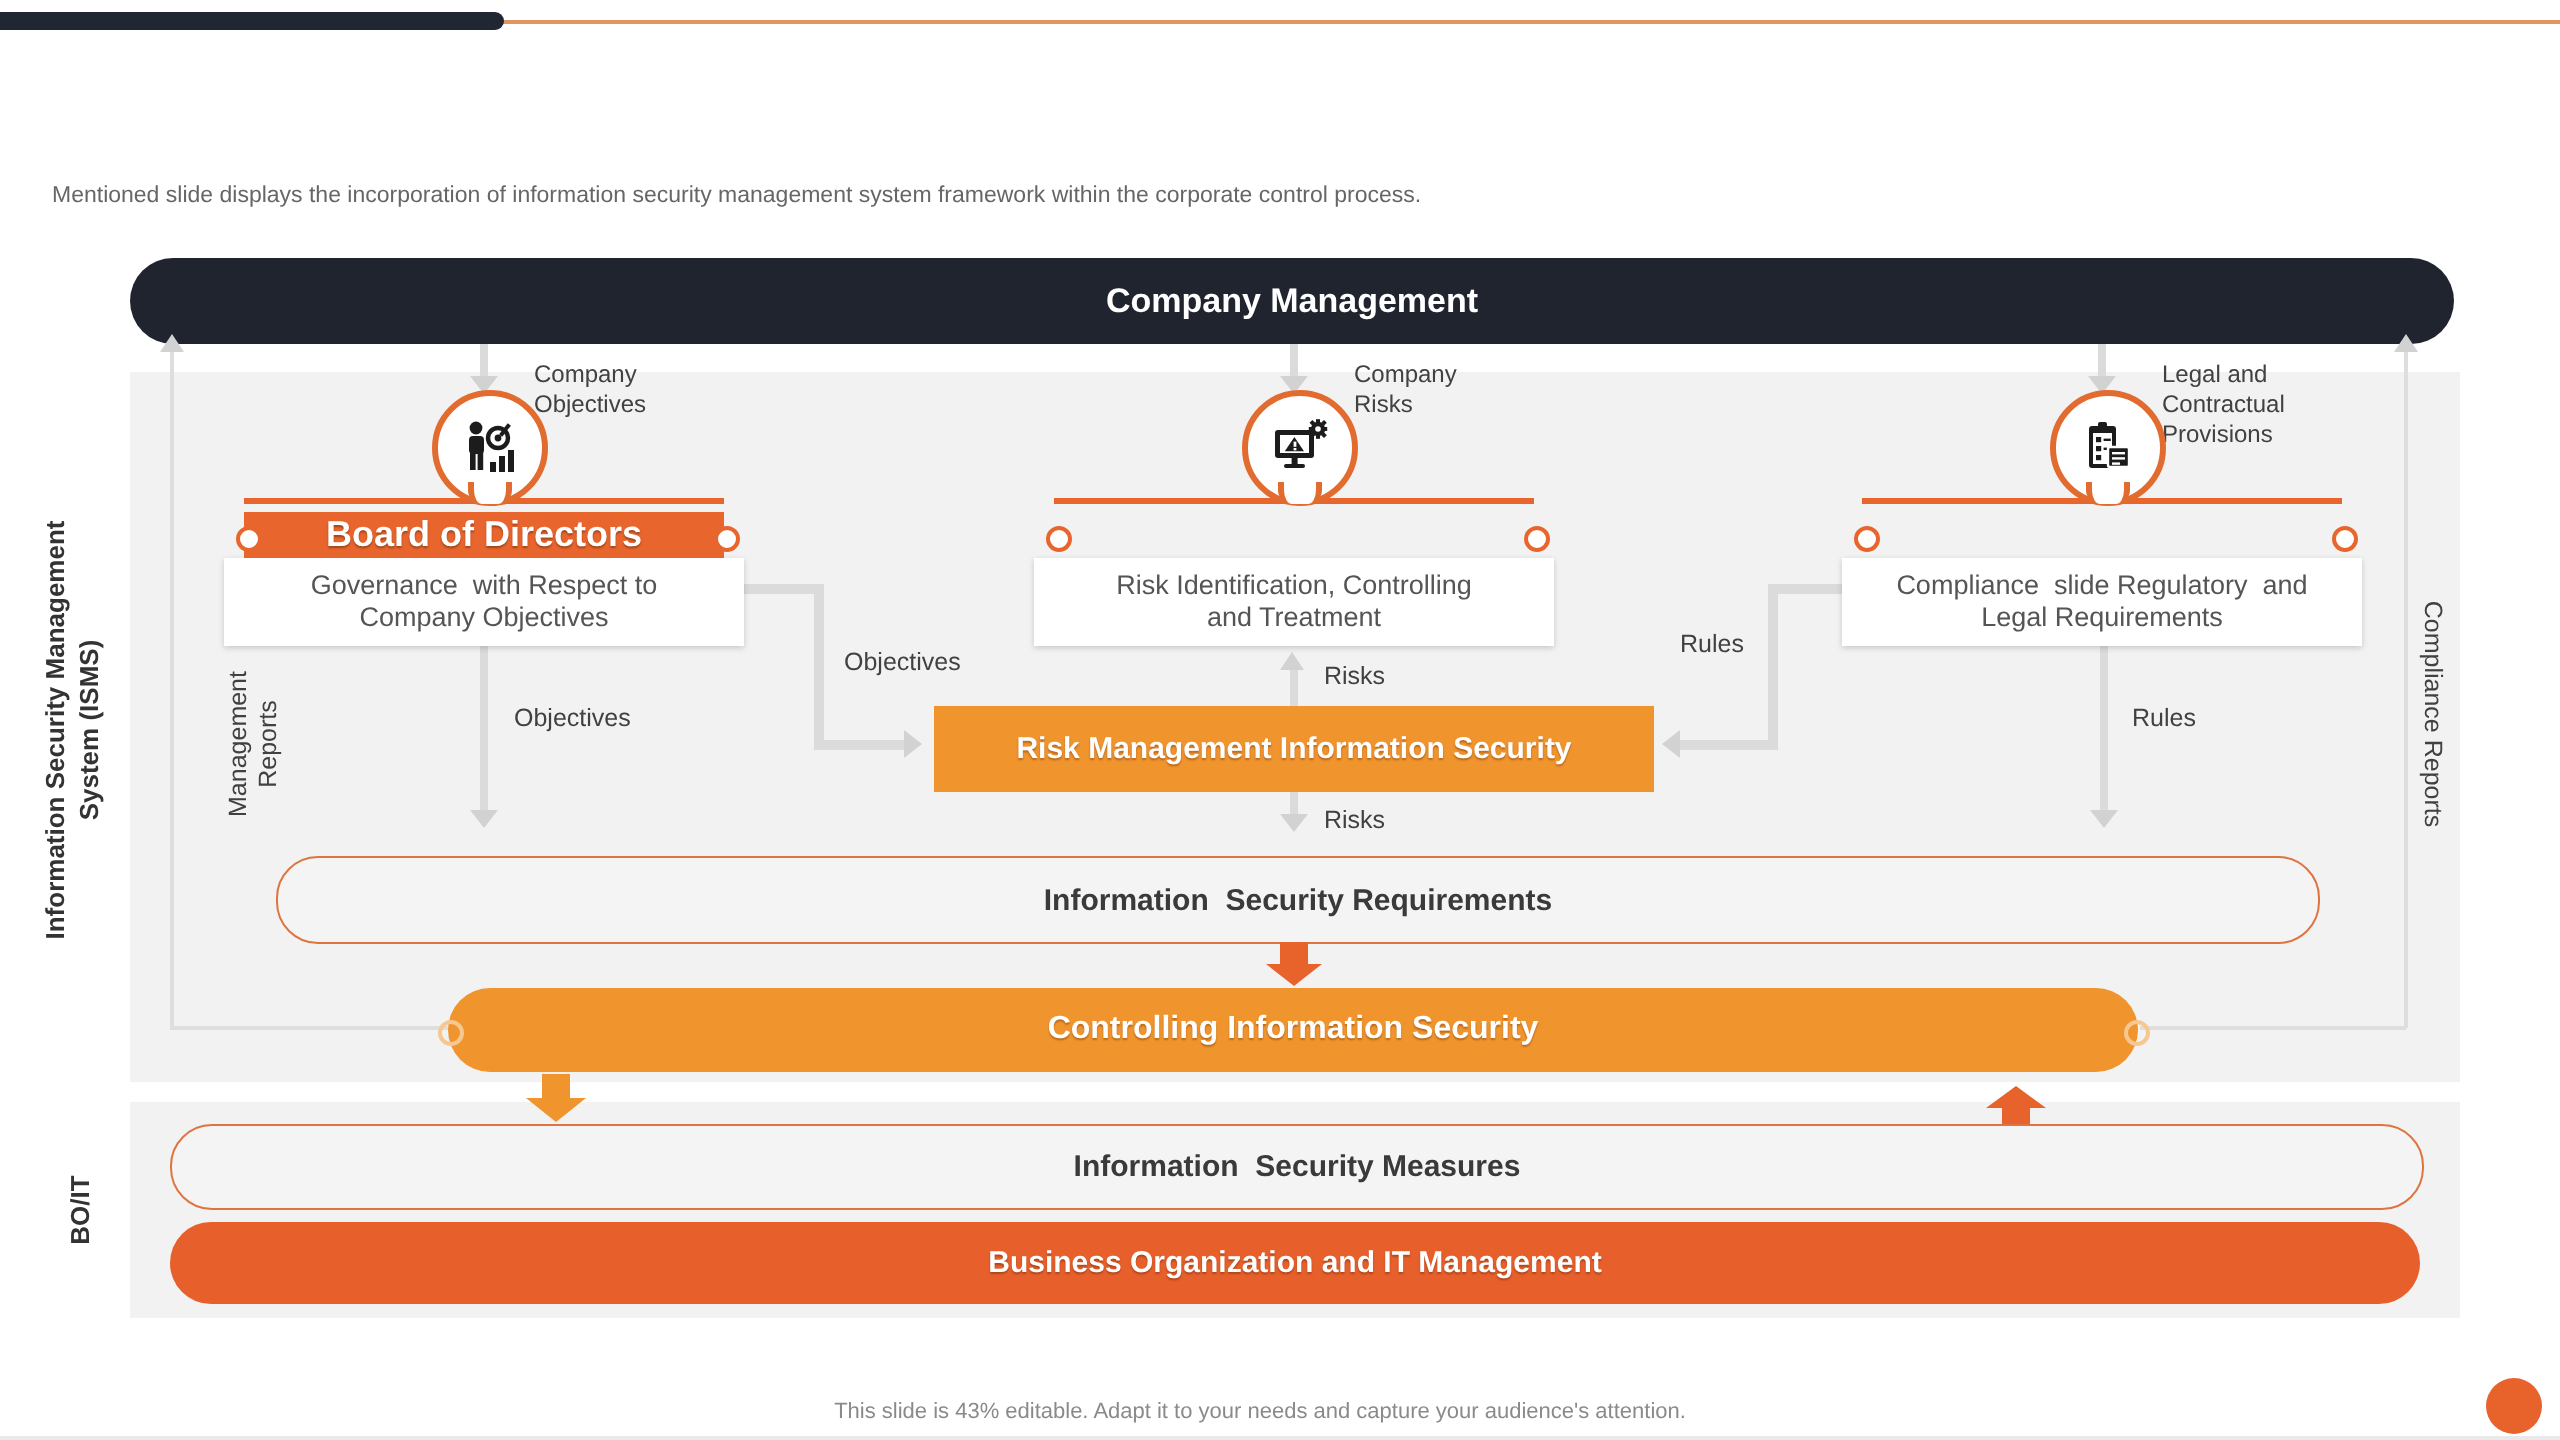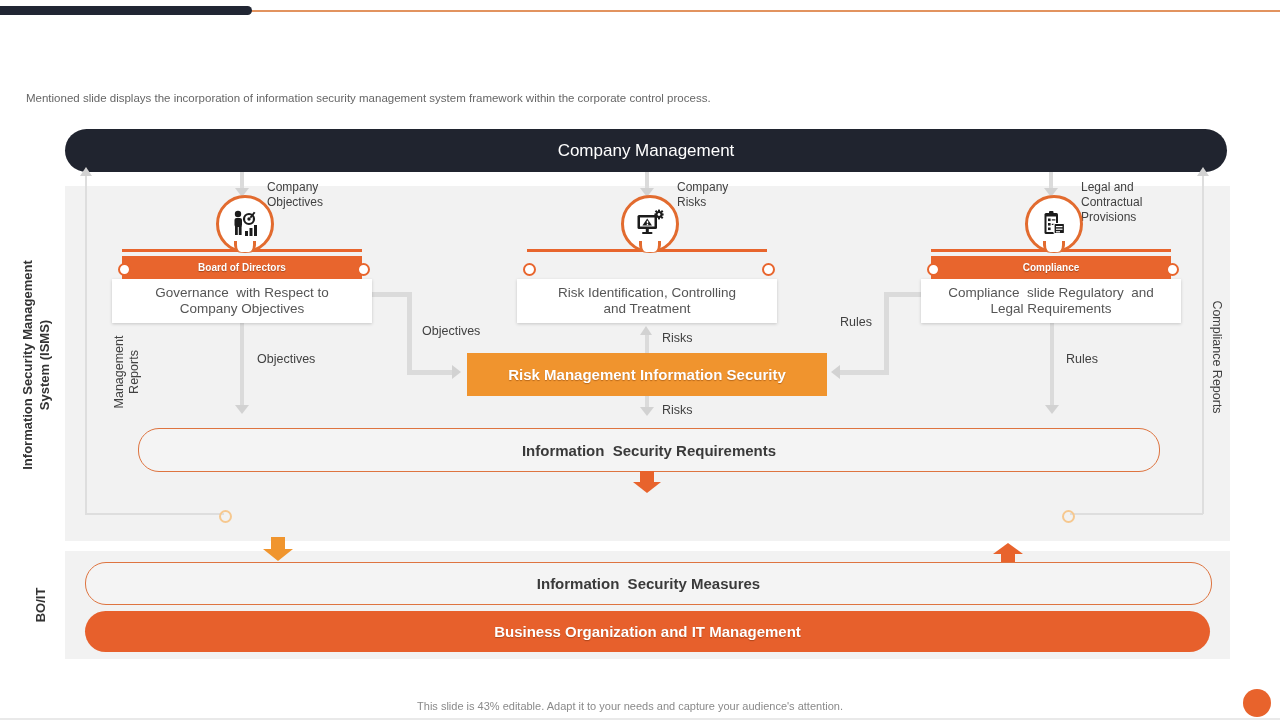--- a/index.html
+++ b/index.html
@@ -11,21 +11,21 @@
   .top-line{left:0;top:10px;width:1280px;height:2px;background:#E2935F;}
   .top-dark{left:0;top:6px;width:252px;height:9px;background:#212633;border-radius:0 5px 5px 0;}
 
   
   .title{left:25px;top:24px;width:1230px;font-size:34px;font-weight:400;color:#2e2e2e;letter-spacing:.5px;white-space:nowrap;}
   .subtitle{left:26px;top:92px;width:1100px;font-size:11.5px;color:#666;}
 
   
   .cm-pill{left:65px;top:129px;width:1162px;height:43px;border-radius:22px;background:#20242F;
            display:flex;align-items:center;justify-content:center;}
-  .cm-pill span{color:#fff;font-weight:normal;font-size:17px;}
+  .cm-pill span{color:#fff;font-weight:bold;font-size:17px;}
 
   
   .panel-isms{left:65px;top:186px;width:1165px;height:355px;background:#F2F2F2;}
   .panel-boit{left:65px;top:551px;width:1165px;height:108px;background:#F2F2F2;}
 
   
   .v-label{font-weight:bold;color:#333;text-align:center;white-space:pre-wrap;}
   .isms-axis{left:36px;top:365px;width:250px;font-size:13px;line-height:17px;
              transform:translate(-50%,-50%) rotate(-90deg);}
   .boit-axis{left:40px;top:605px;font-size:13px;transform:translate(-50%,-50%) rotate(-90deg);}
@@ -41,21 +41,21 @@
   .flow-label{font-size:12.5px;color:#414141;line-height:15px;white-space:pre-wrap;}
   .rot-ccw{transform:translate(-50%,-50%) rotate(-90deg);text-align:center;}
   .rot-cw{transform:translate(-50%,-50%) rotate(90deg);white-space:nowrap;}
 
   
   .col-line{top:249px;width:240px;height:3px;background:#E8652D;}
   .bubble{top:195px;width:52px;height:52px;border-radius:50%;background:#fff;border:3px solid #E26B2F;z-index:3;}
   .bubble-tail{top:241px;width:16px;height:11px;background:#fff;border-left:3px solid #E26B2F;border-right:3px solid #E26B2F;border-radius:0 0 7px 7px;z-index:4;}
   .bubble svg{position:absolute;left:10px;top:10px;}
   .col-header{top:256px;width:240px;height:23px;background:#E8652D;display:flex;align-items:center;justify-content:center;z-index:2;}
-  .col-header span{color:#fff;font-weight:bold;font-size:10px;text-shadow:0 1px 1px rgba(80,30,0,.45);}
+  .col-header span{color:#fff;font-weight:bold;font-size:18px;text-shadow:0 1px 1px rgba(80,30,0,.45);}
   .edge-ring{top:263px;width:9px;height:9px;border-radius:50%;border:2px solid #E8652D;background:#fff;z-index:5;}
   .col-desc{top:279px;width:260px;height:44px;background:#fff;box-shadow:0 1px 3px rgba(0,0,0,.18);
             display:flex;align-items:center;justify-content:center;text-align:center;
             font-size:13.5px;line-height:16px;color:#555;white-space:pre-wrap;z-index:1;}
   .top-label{top:180px;font-size:12px;color:#414141;line-height:15px;white-space:pre-wrap;}
 
   
   .center-box{left:467px;top:353px;width:360px;height:43px;background:#F0942E;display:flex;align-items:center;justify-content:center;}
   .center-box span{color:#fff;font-weight:bold;font-size:15px;text-shadow:0 1px 1px rgba(100,40,0,.4);}
 
@@ -198,23 +198,20 @@
       <rect x="13.8" y="11.3" width="3.6" height="1.2"></rect>
       <rect x="10" y="15" width="2.6" height="2.6"></rect>
       <rect x="13.8" y="15.8" width="3.6" height="1.2"></rect>
       <rect x="10" y="19.5" width="2.6" height="2.6"></rect>
       <rect x="16" y="15.5" width="10.5" height="10" rx="1" stroke="#ffffff" stroke-width="1.2"></rect>
       <rect x="18" y="18" width="6.5" height="1.2" fill="#ffffff"></rect>
       <rect x="18" y="20.6" width="6.5" height="1.2" fill="#ffffff"></rect>
       <rect x="18" y="23.2" width="4" height="1.2" fill="#ffffff"></rect>
     </svg>
   </div>
-  <div class="abs col-header" style="left:931px;">
-    <span>Compliance</span>
-  </div>
   <div class="abs edge-ring" style="left:927px;"></div>
   <div class="abs edge-ring" style="left:1166px;"></div>
   <div class="abs col-desc" style="left:921px;">Compliance  slide Regulatory  and
 Legal Requirements</div>
 
   <div class="abs gline" style="left:240px;top:323px;width:4px;height:84px;"></div>
   <div class="abs arr-down" style="left:235px;top:405px;"></div>
   <div class="abs flow-label" style="left:257px;top:352px;">Objectives</div>
 
   <div class="abs gline" style="left:645px;top:333px;width:4px;height:20px;"></div>
@@ -245,20 +242,23 @@
     <span>Information  Security Requirements</span>
   </div>
 
   <div class="abs center-box">
     <span>Risk Management Information  Security</span>
   </div>
 
   <div class="abs oshaft" style="left:640px;top:471px;width:14px;height:12px;"></div>
   <div class="abs ohead-down" style="left:633px;top:482px;"></div>
 
+  <div class="abs ctrl-pill">
+    <span>Controlling Information  Security</span>
+  </div>
   <div class="abs ctrl-ring" style="left:219px;"></div>
   <div class="abs ctrl-ring" style="left:1062px;"></div>
 
   <div class="abs oshaft-light" style="left:271px;top:537px;width:14px;height:13px;"></div>
   <div class="abs ohead-down-light" style="left:263px;top:549px;"></div>
 
   <div class="abs ohead-up" style="left:993px;top:543px;"></div>
   <div class="abs oshaft" style="left:1001px;top:553px;width:14px;height:11px;"></div>
 
   <div class="abs outline-box meas-box">

